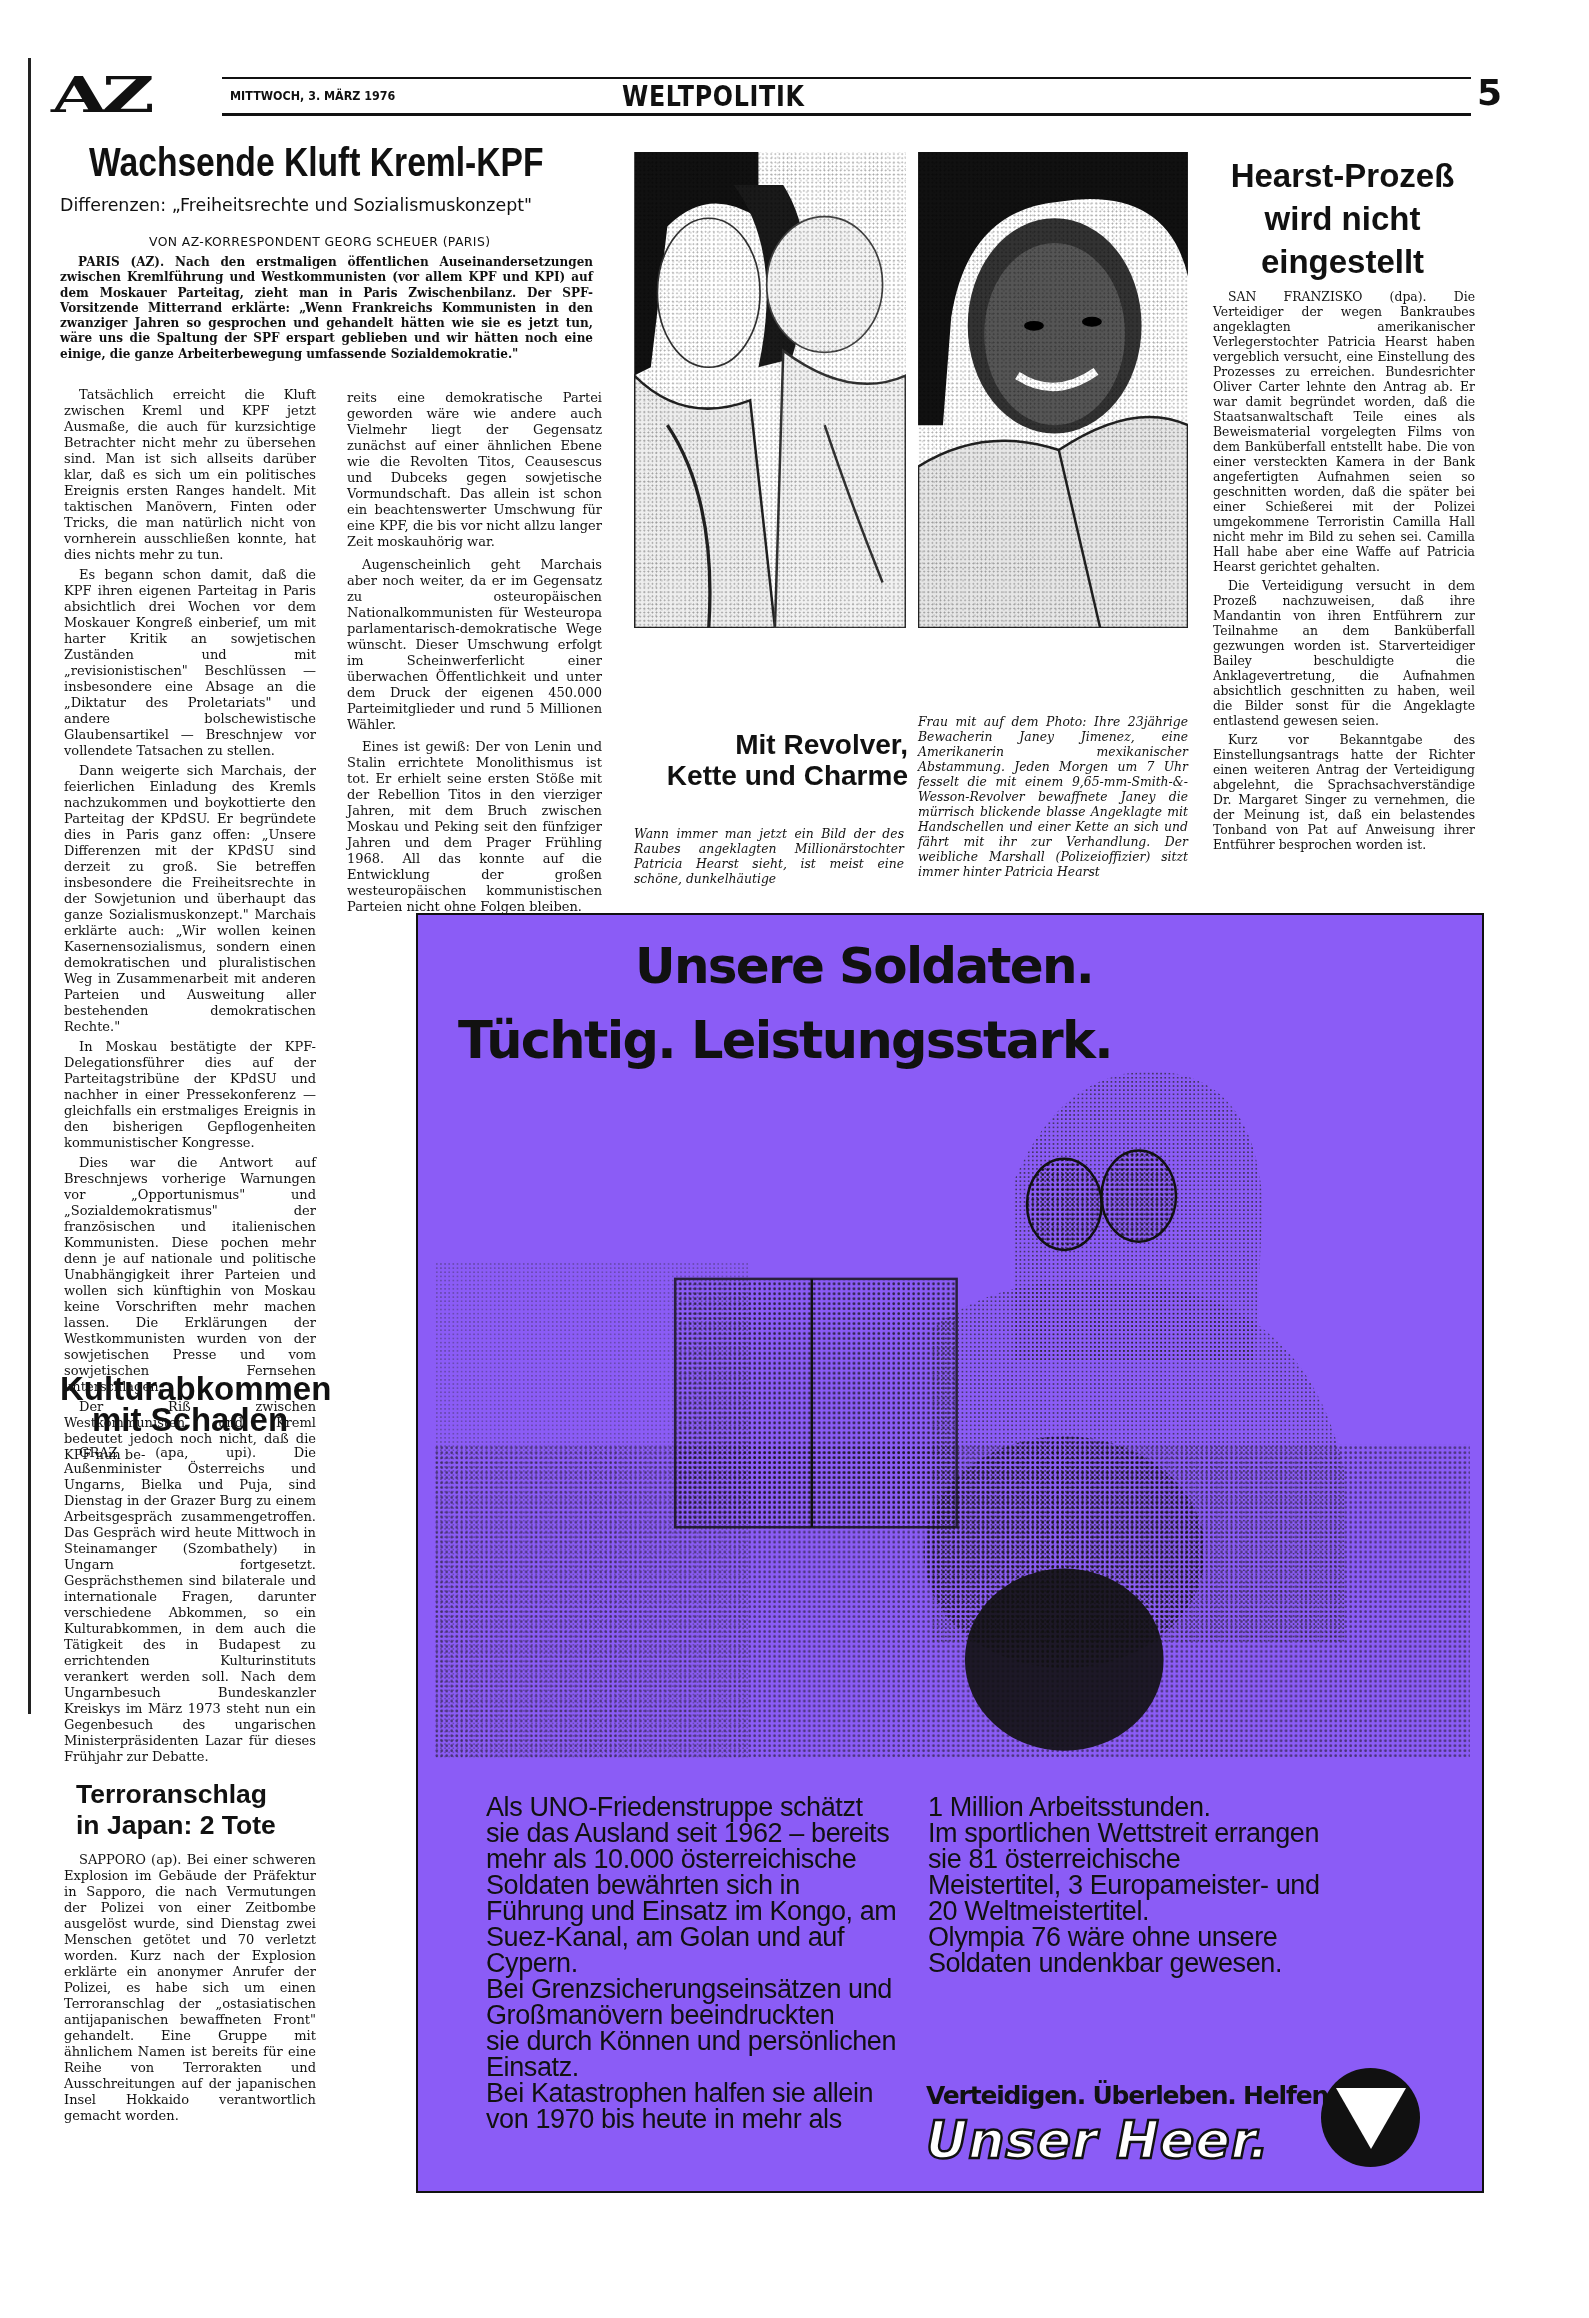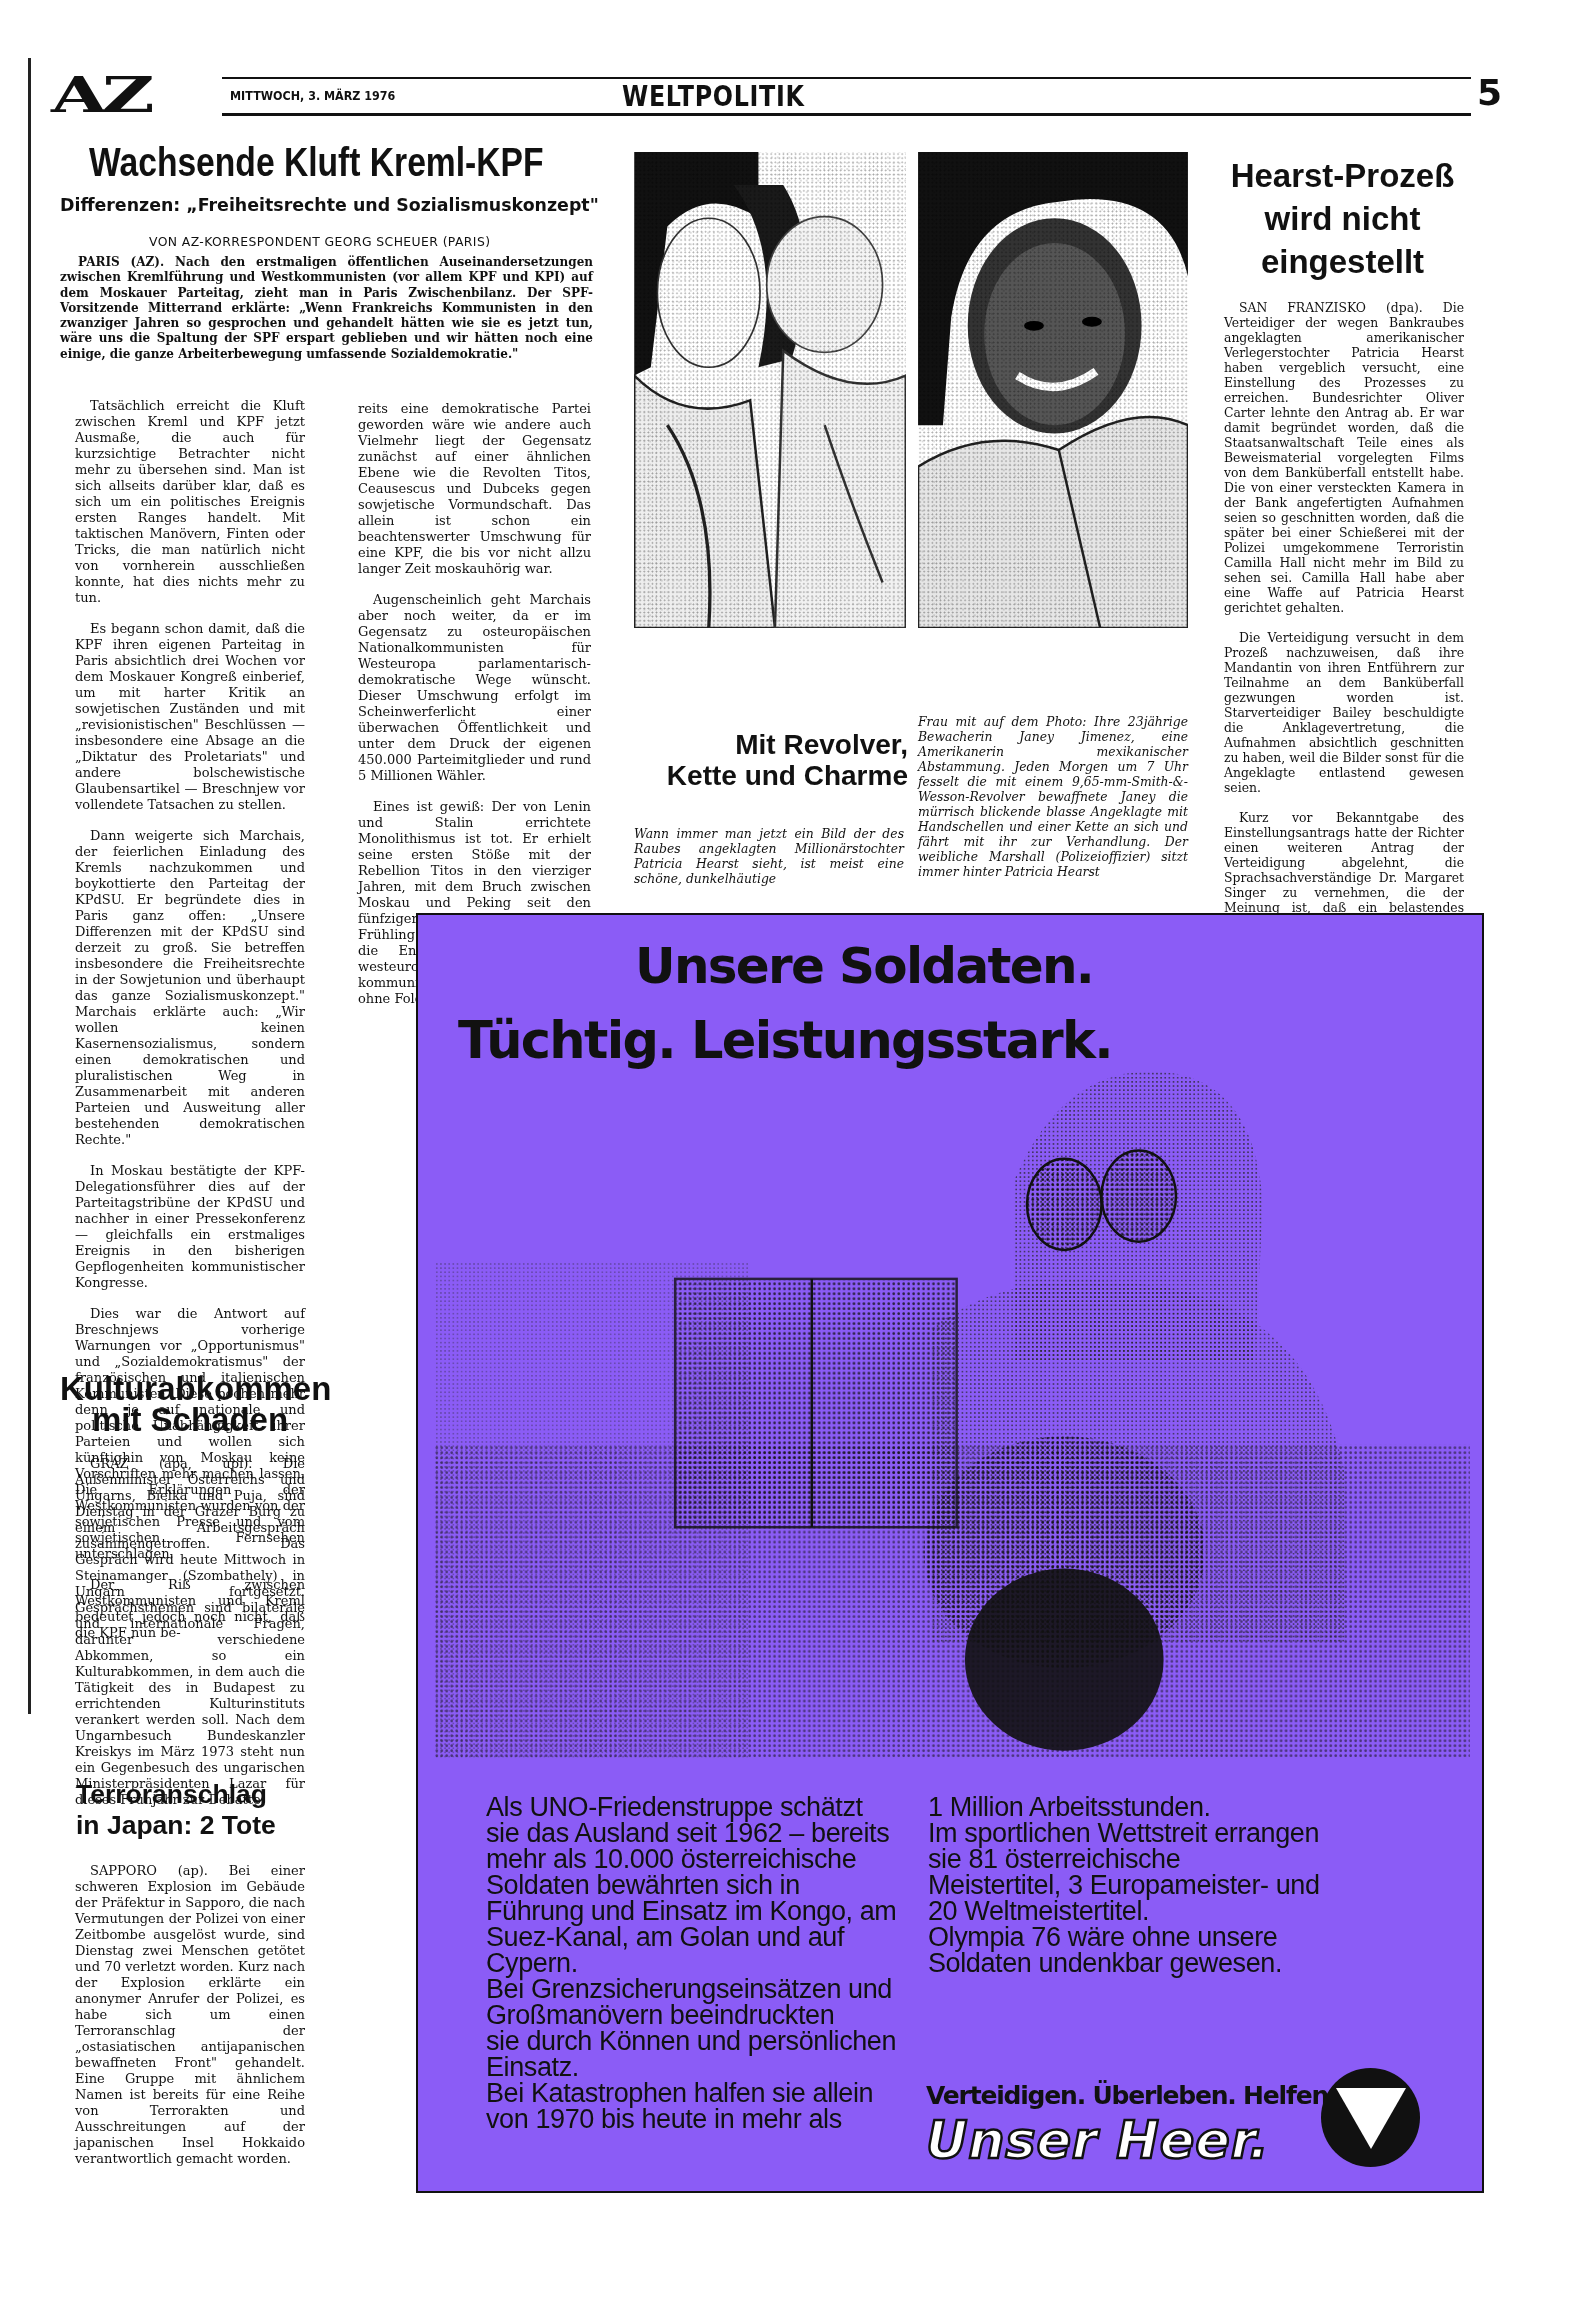--- a/index.html
+++ b/index.html
@@ -9,25 +9,25 @@
   
   .masthead { position: absolute; left: 51px; top: 70px; width: 1428px; height: 50px; }
   .logo { position: absolute; left: 0; top: 0; font-family: "DejaVu Serif", serif; font-weight: bold; font-size: 48px; letter-spacing: -3.3px; line-height: 50px; transform: scaleX(1.5); transform-origin: left; }
   .rule-top { position: absolute; left: 171px; top: 6.6px; width: 1249px; height: 2.5px; background: #111; }
   .rule-bot { position: absolute; left: 171px; top: 43px; width: 1249px; height: 2.5px; background: #111; }
   .date { position: absolute; left: 179px; top: 18px; font-family: "DejaVu Sans Condensed", "DejaVu Sans", sans-serif; font-size: 12.4px; font-weight: bold; }
   .section { position: absolute; left: 571px; top: 10px; font-family: "DejaVu Sans", sans-serif; font-weight: bold; font-size: 28px; letter-spacing: 0.8px; transform: scaleX(0.85); transform-origin: left; }
   .pageno { position: absolute; left: 1426px; top: 1.7px; font-family: "DejaVu Sans", sans-serif; font-weight: bold; font-size: 36px; }
   
   .head-cond { font-family: "Liberation Sans Narrow", "Liberation Sans", sans-serif; font-weight: bold; color: #111; }
-  .kicker { font-family: "DejaVu Sans", sans-serif; font-weight: bold; }
+  .kicker { font-family: "DejaVu Sans", sans-serif; font-weight: normal; }
   .byline { font-family: "DejaVu Sans", sans-serif; font-size: 12.4px; letter-spacing: 0.4px; }
   .lead { font-family: "DejaVu Serif", serif; font-weight: bold; font-size: 12px; line-height: 15.3px; text-align: justify; }
   .col { font-family: "DejaVu Serif", serif; font-size: 13px; line-height: 16px; text-align: justify; hyphens: manual; }
-  .col p { margin: 15px; text-indent: 15px; }
+  .col p { margin: 4px; text-indent: 15px; }
   .italic { font-style: italic; }
   
   .photo { position: absolute; overflow: hidden; background: #fff; }
   .grain { position: absolute; inset: 0; background-image:
      radial-gradient(#000 0.7px, transparent 1px),
      radial-gradient(#000 0.5px, transparent 0.8px);
      background-size: 4.1px 4.1px, 5.8px 5.8px; background-position: 0 0, 1.7px 2.5px; opacity: 0.35; }
   
   .ad { position: absolute; left: 439px; top: 913px; width: 1045px; height: 1441px; border: 2.5px solid #111; box-sizing: border-box; background: #8b5cf6; }
   .ad-title { position: absolute; font-family: "DejaVu Sans", sans-serif; font-weight: bold; letter-spacing: -1.7px; color: #111; }

